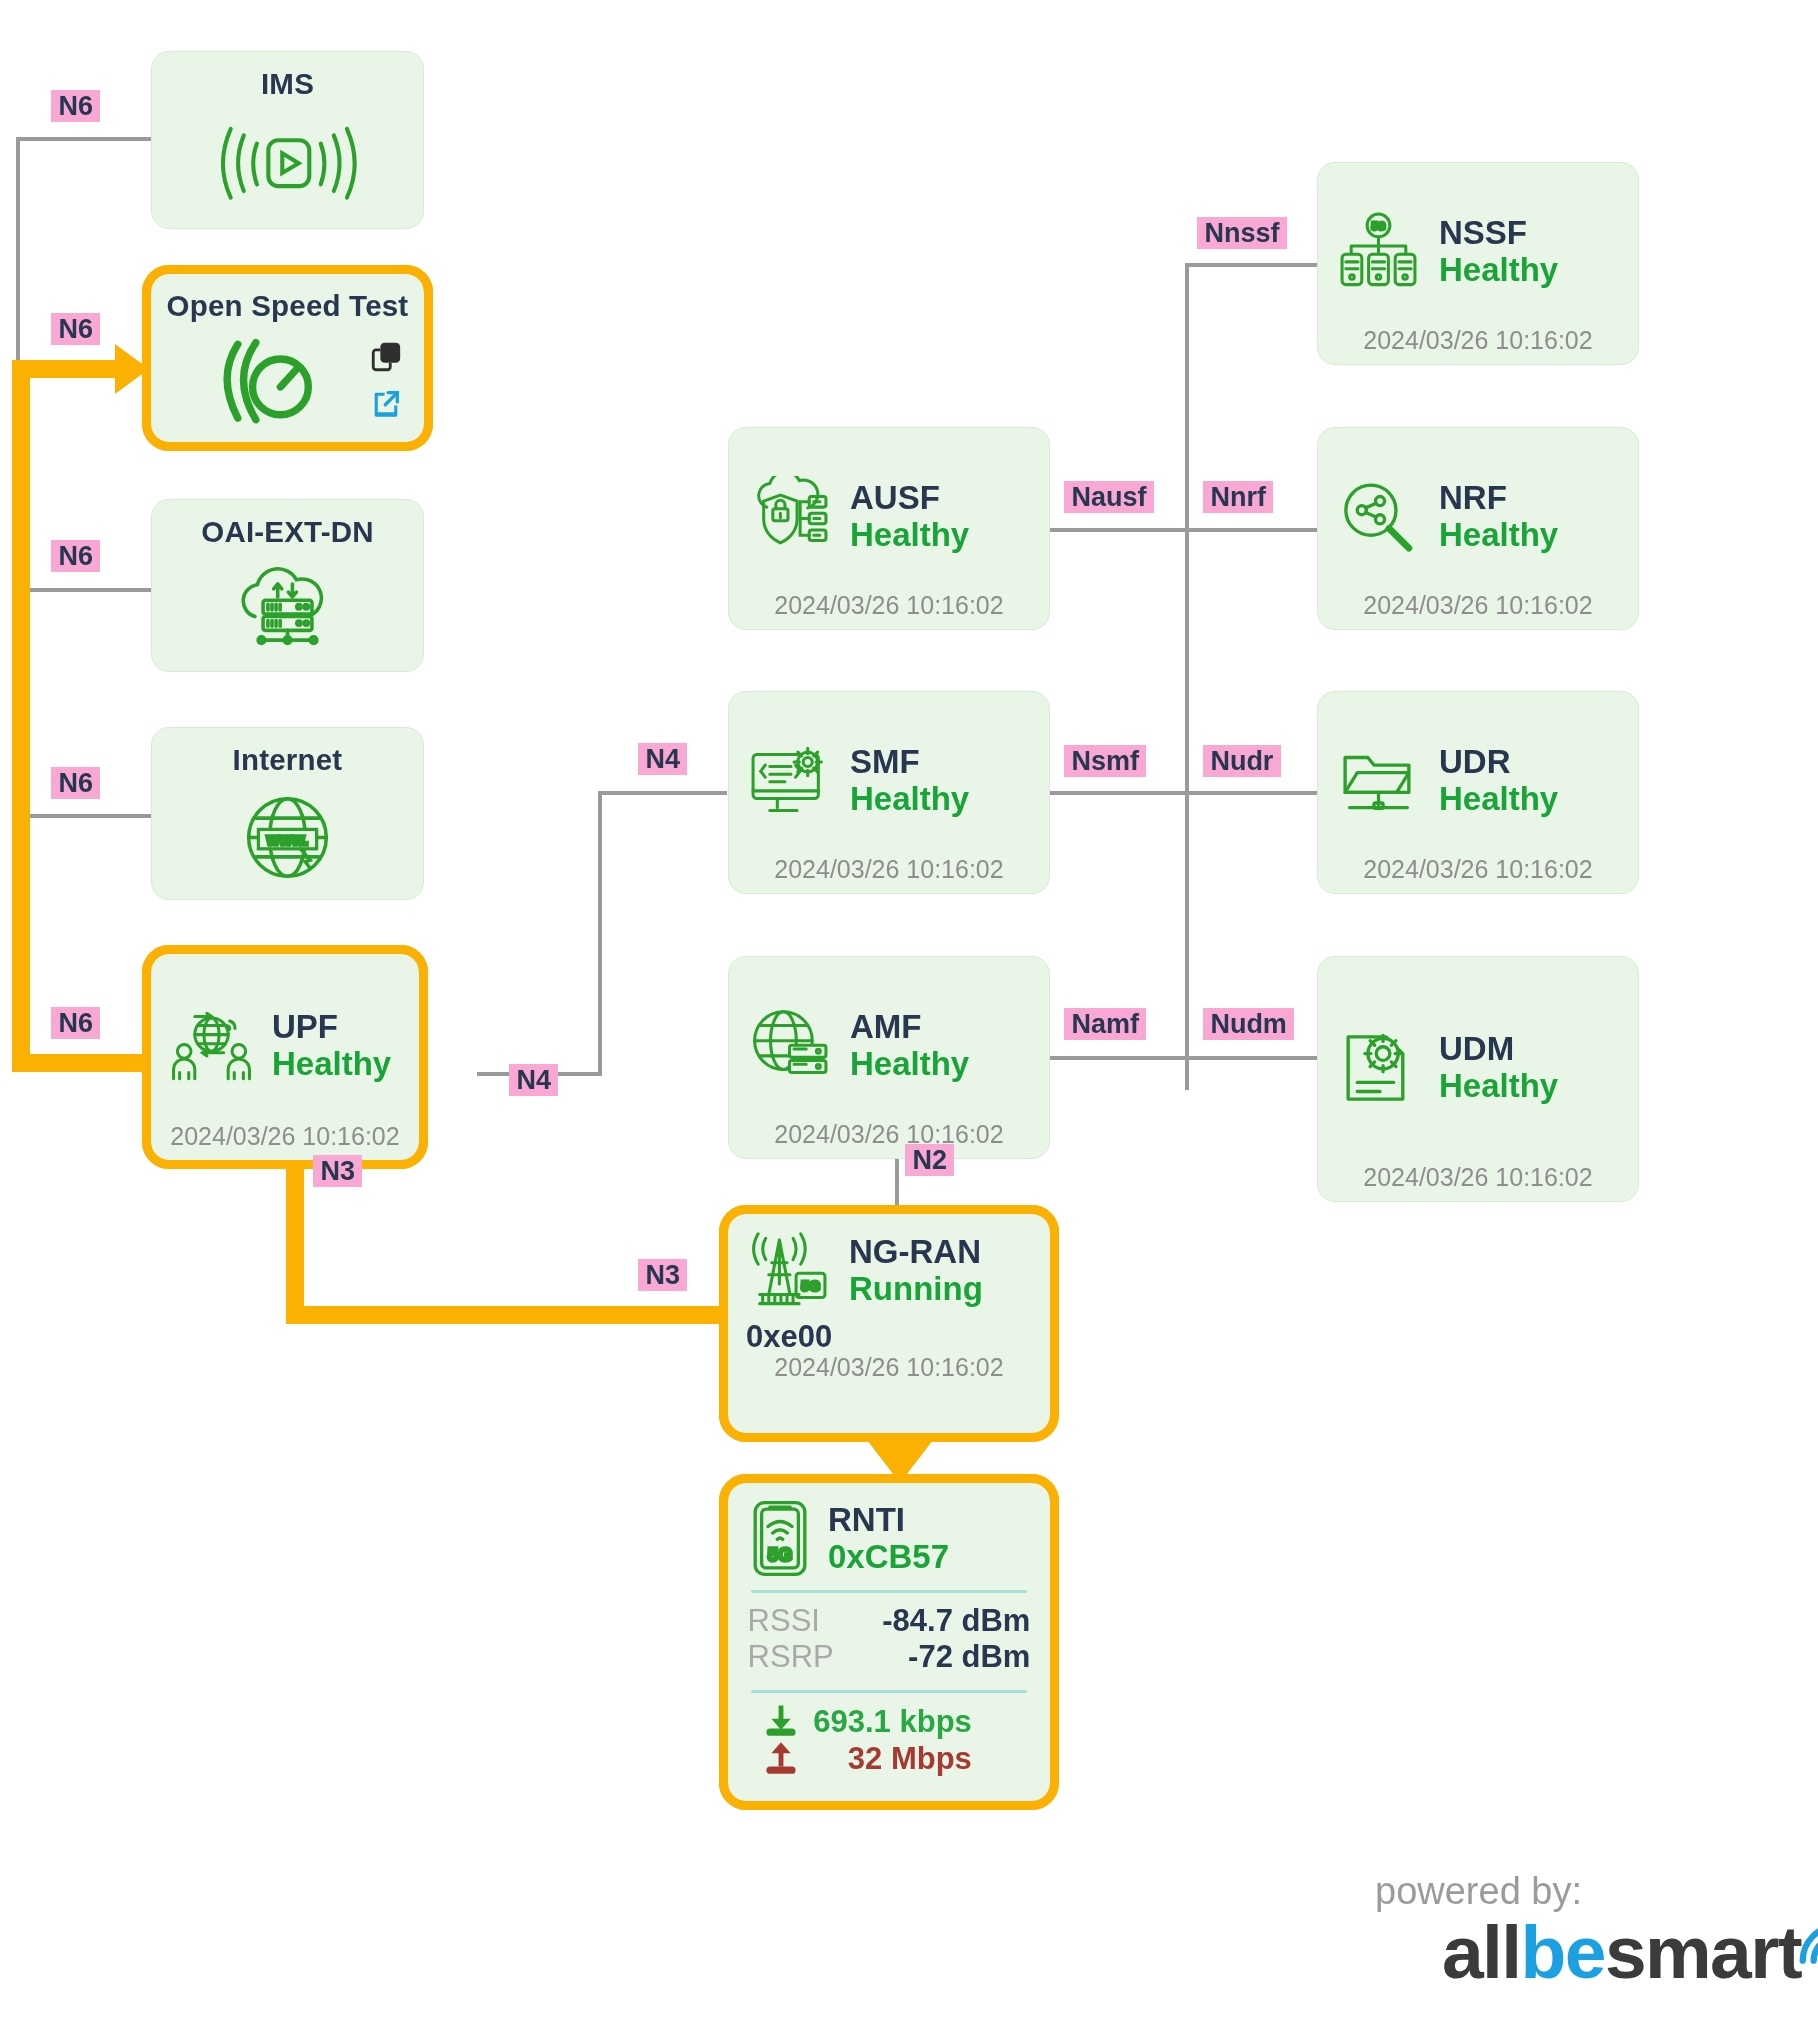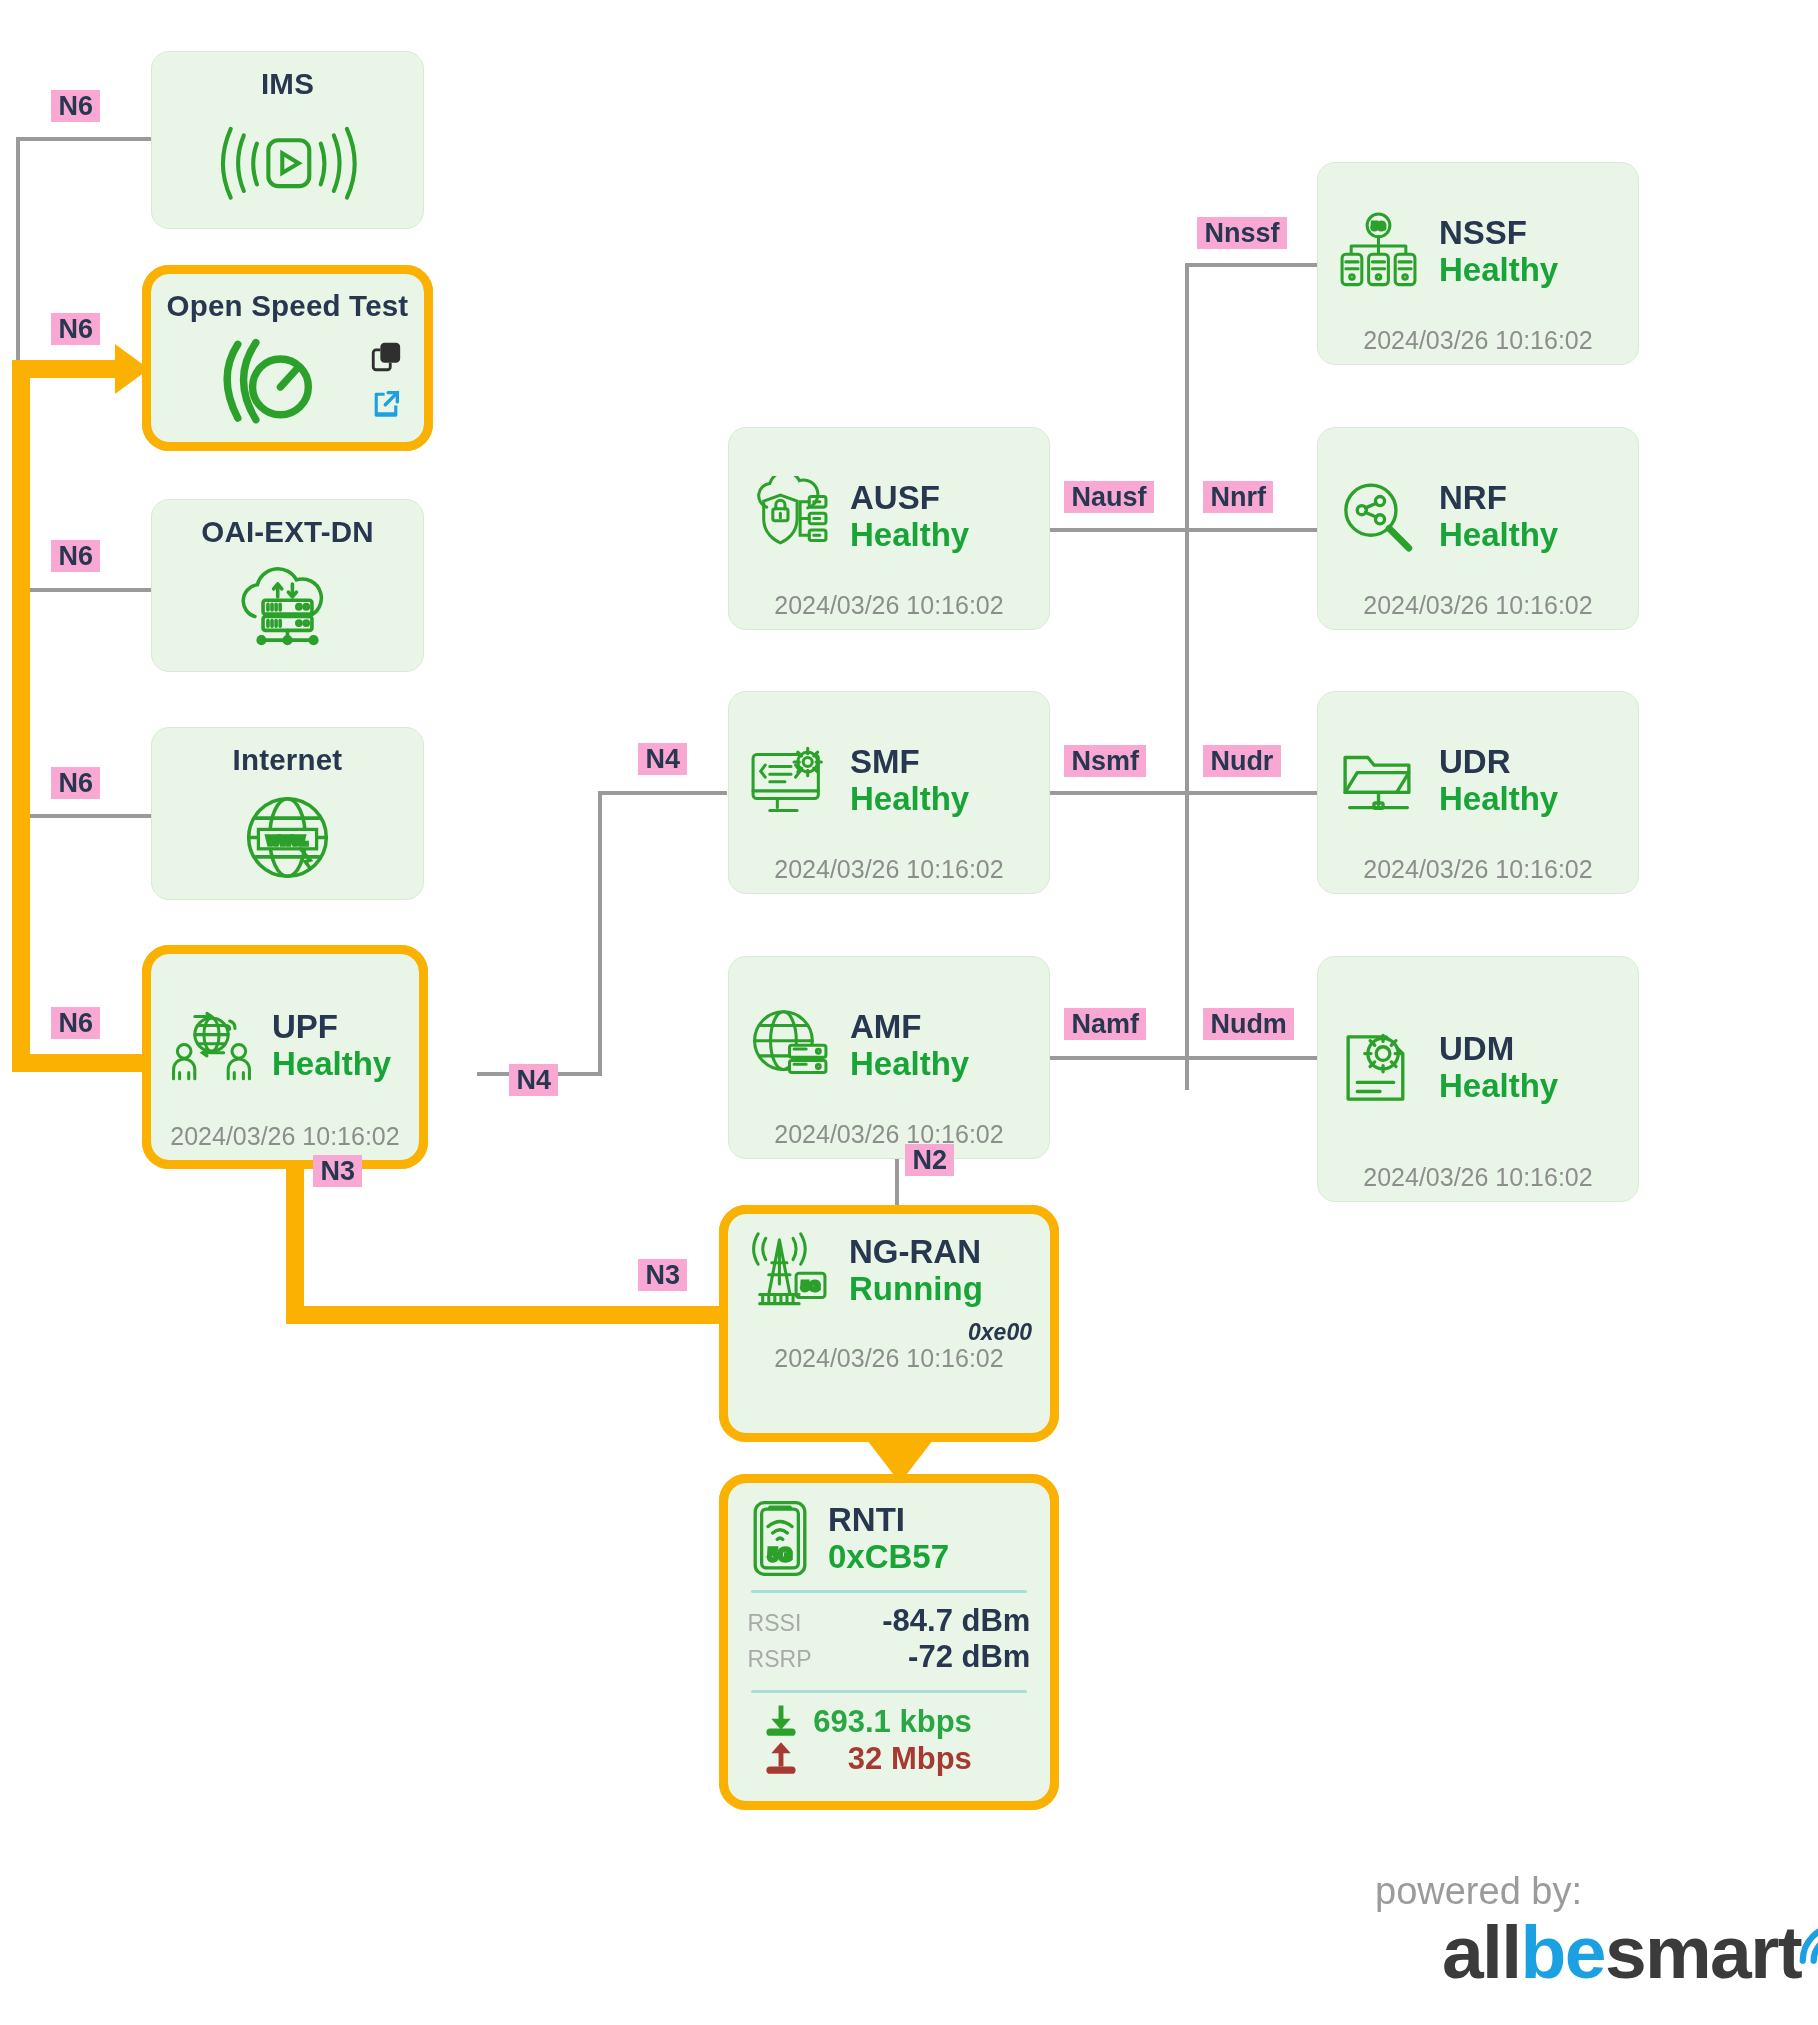--- a/index.html
+++ b/index.html
@@ -53,39 +53,39 @@
   .simple .s-ico { flex:1; display:flex; align-items:center; justify-content:center; width:100%; }
 
   
   .nf { padding:14.7px 18px 9.8px 18px; display:flex; flex-direction:column; }
   .nf .nf-top { display:flex; align-items:center; gap:18px; flex:1; }
   .nf .nf-ico { width:85px; height:85px; flex:none; display:flex; align-items:center; justify-content:center; }
   .nf .nf-txt { display:flex; flex-direction:column; justify-content:center; }
   .nf .nf-name { font-size:33px; font-weight:700; color:#26374f; line-height:1.12; }
   .nf .nf-status { font-size:33px; font-weight:700; color:#19a437; line-height:1.12; }
   .nf .nf-ts { font-size:25px; color:#8d8d8d; text-align:center; line-height:1.1; }
-  .nf .nf-id { font-size:23px; font-weight:700; color:#26374f; text-align:right; line-height:1.15;font-style:italic; }
+  .nf .nf-id { font-size:31px; font-weight:700; color:#26374f; text-align:left; line-height:1.15; }
 
   
   .ost-actions {
     position:absolute; right:21px; bottom:18px;
     display:flex; flex-direction:column; gap:9.8px; align-items:center;
   }
 
   
   .rnti { padding:16.4px 19.6px 14.7px 19.6px; display:flex; flex-direction:column; }
   .rnti-head { display:flex; align-items:center; gap:16.4px; }
   .rnti-head .r-ico { width:64px; height:79px; flex:none; }
   .rnti-head .r-txt { display:flex; flex-direction:column; }
   .rnti-head .r-lab { font-size:33px; font-weight:700; color:#26374f; line-height:1.12; }
   .rnti-head .r-val { font-size:33px; font-weight:700; color:#19a437; line-height:1.12; }
   .rnti-div { height:3.3px; background:#a8ded8; margin:11.5px 3.3px 9.8px 3.3px; border-radius:1.6px; }
   .rnti-rows { display:flex; flex-direction:column; gap:0px; }
   .rnti-row { display:flex; justify-content:space-between; align-items:baseline; }
-  .rnti-row .k { font-size:23px; color:#a9a9a9; font-weight:400; }
+  .rnti-row .k { font-size:31px; color:#a9a9a9; font-weight:400; }
   .rnti-row .v { font-size:31px; color:#26374f; font-weight:700; }
   .rate-block { display:flex; align-items:center; gap:13px; padding-left:14.7px; }
   .rate-icons { display:flex; flex-direction:column; gap:1.6px; }
   .rate-vals { display:flex; flex-direction:column; align-items:flex-end; }
   .rate-dl { font-size:31px; font-weight:700; color:#29a745; line-height:1.18; }
   .rate-ul { font-size:31px; font-weight:700; color:#a63a33; line-height:1.18; }
 
   
   .footer { position:absolute; z-index:5; }
   .powered { font-size:38px; color:#9b9b9b; }

